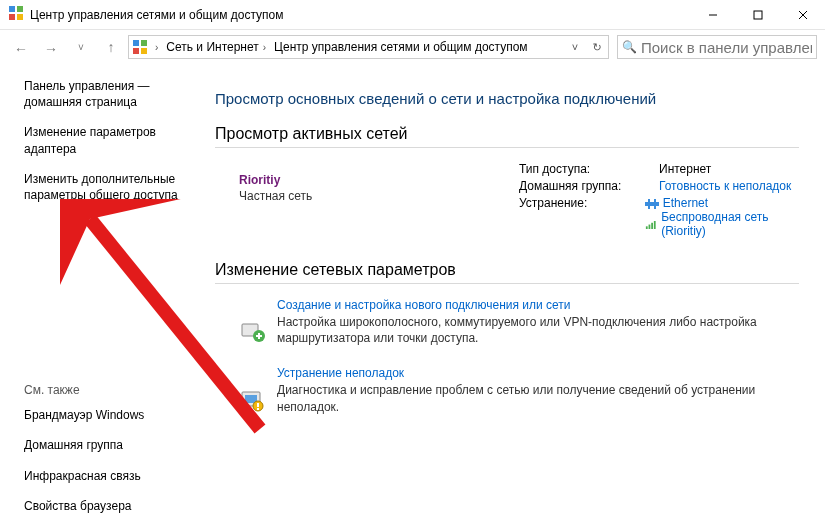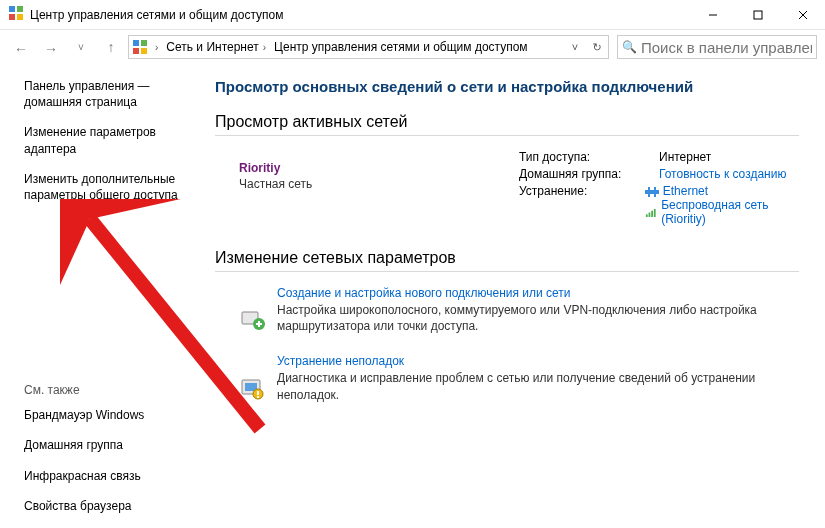--- a/index.html
+++ b/index.html
@@ -27,21 +27,21 @@
 
 
 .body { display: flex; height: calc(528px - 30px - 34px); position: relative; }
 .sidebar { width: 205px; padding: 14px 12px 0 24px; display: flex; flex-direction: column; }
 .sidebar a { color: #000000; text-decoration: none; font-size: 12px; display: block; margin-bottom: 14px; line-height: 1.35; cursor: pointer; }
 .sidebar .home { color: #000; }
 .see-also { margin-top: auto; }
 .see-also-h { color: #555; font-size: 12px; margin-bottom: 10px; }
 
 .main { flex: 1; padding: 14px 26px 10px 10px; }
-.main h1 { color: #0d3f73; font-size: 15px; font-weight: 700; margin-bottom: 18px; }
+.main h1 { color: #0d3f73; font-size: 15px; font-weight: 400; margin-bottom: 18px; margin-top: 12px; }
 .section-h { font-size: 16px; color: #000; padding-bottom: 4px; border-bottom: 1px solid #d9d9d9; margin-bottom: 14px; }
 
 .net-row { display: flex; gap: 20px; margin-bottom: 20px; padding-left: 24px; }
 .net-left { width: 260px; }
 .net-name { color: #701a75; font-size: 12px; font-weight: 600; margin-top: 11px; }
 .net-type { color: #333; font-size: 12px; margin-top: 2px; }
 .net-right { flex: 1; }
 .kv { display: flex; gap: 10px; font-size: 12px; margin-bottom: 3px; align-items: flex-start; }
 .kv .k { width: 130px; color: #000; }
 .kv .v { color: #000; }
@@ -153,21 +153,21 @@
         <div class="net-name">Rioritiy</div>
         <div class="net-type">Частная сеть</div>
       </div>
       <div class="net-right">
         <div class="kv">
           <div class="k">Тип доступа:</div>
           <div class="v">Интернет</div>
         </div>
         <div class="kv">
           <div class="k">Домашняя группа:</div>
-          <div class="v"><a>Готовность к созданию</a></div>
+          <div class="v"><a>Готовность к неполадок</a></div>
         </div>
         <div class="kv">
           <div class="k">Устранение:</div>
           <div class="v">
             <div class="conn-line">
               <span class="conn-ico"><svg viewBox="0 0 14 10">
                     <rect x="0" y="3" width="14" height="4" fill="#3a8dde"></rect>
                     <rect x="3" y="0" width="2" height="10" fill="#3a8dde"></rect>
                     <rect x="9" y="0" width="2" height="10" fill="#3a8dde"></rect>
                   </svg></span>

